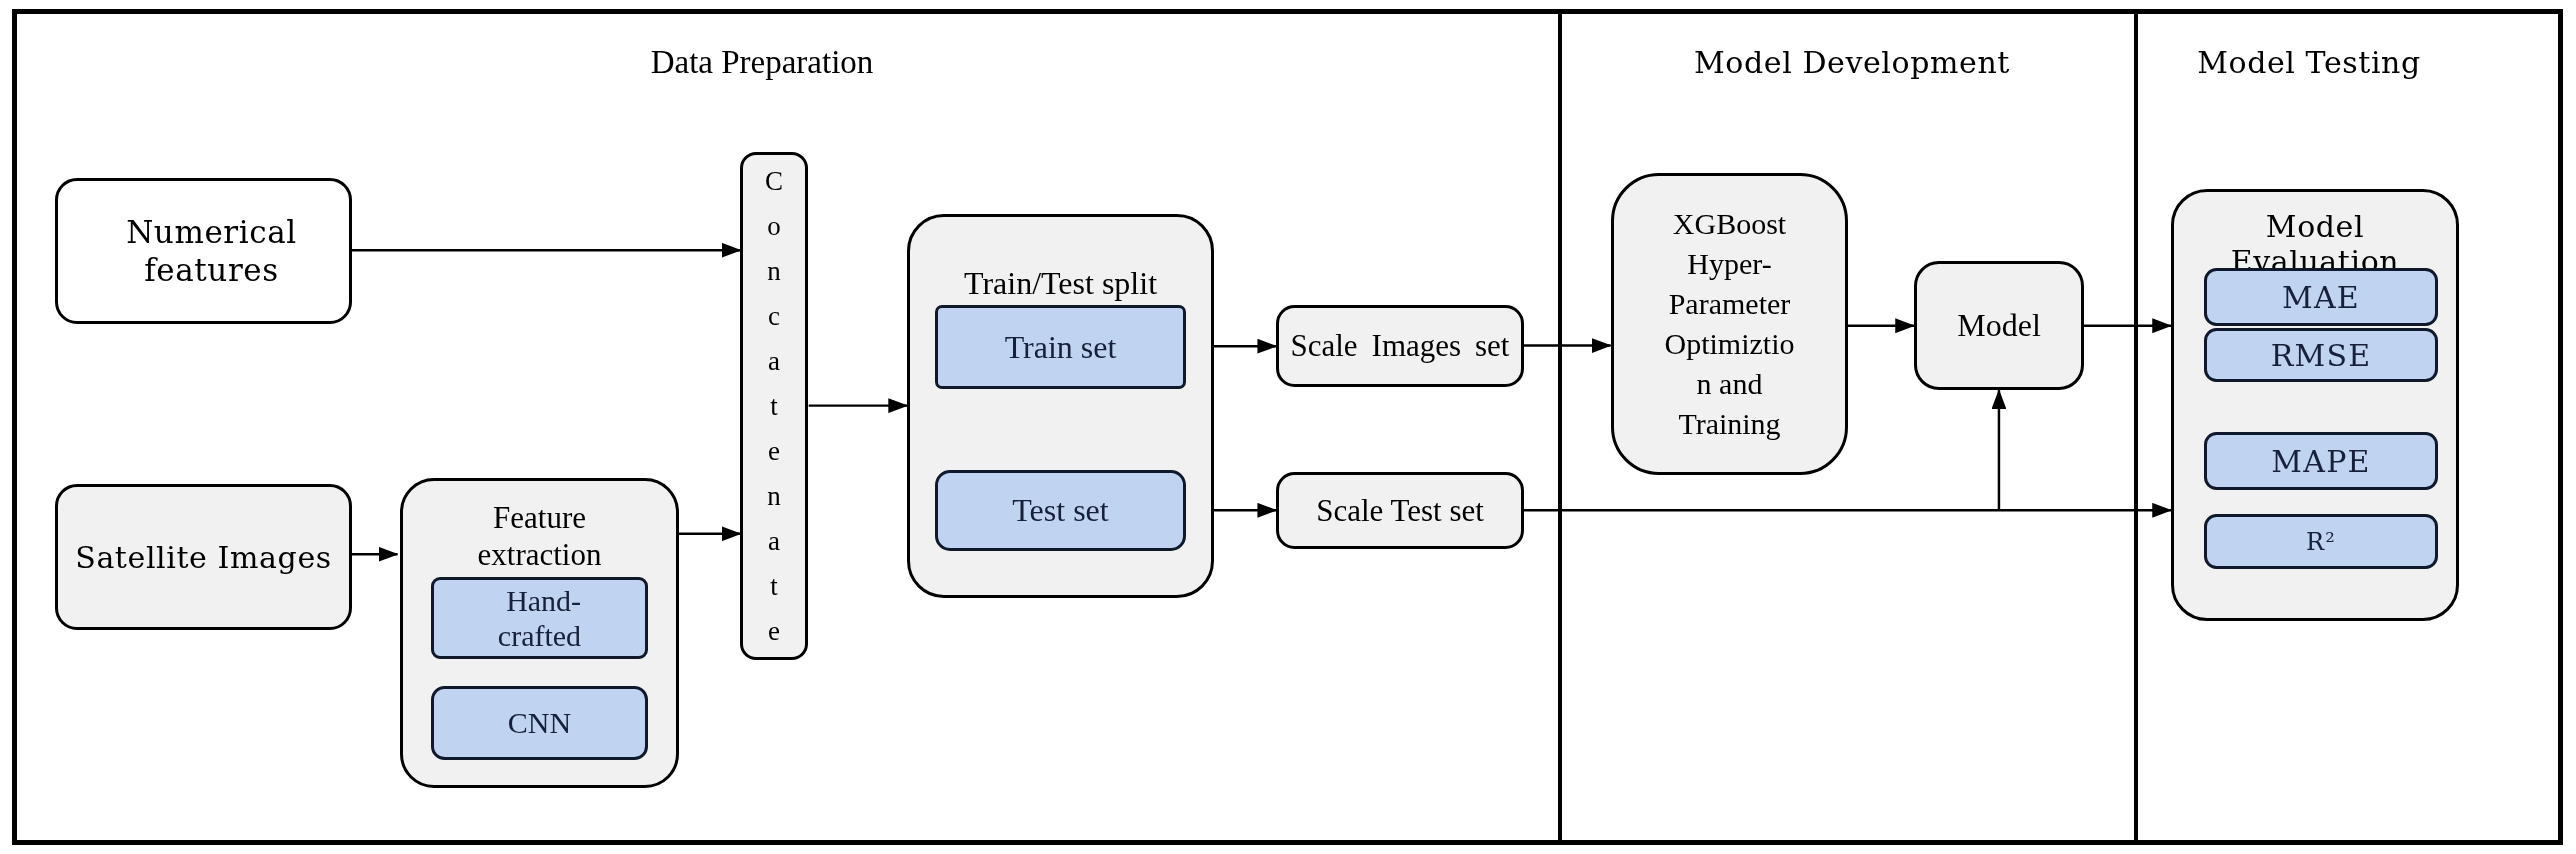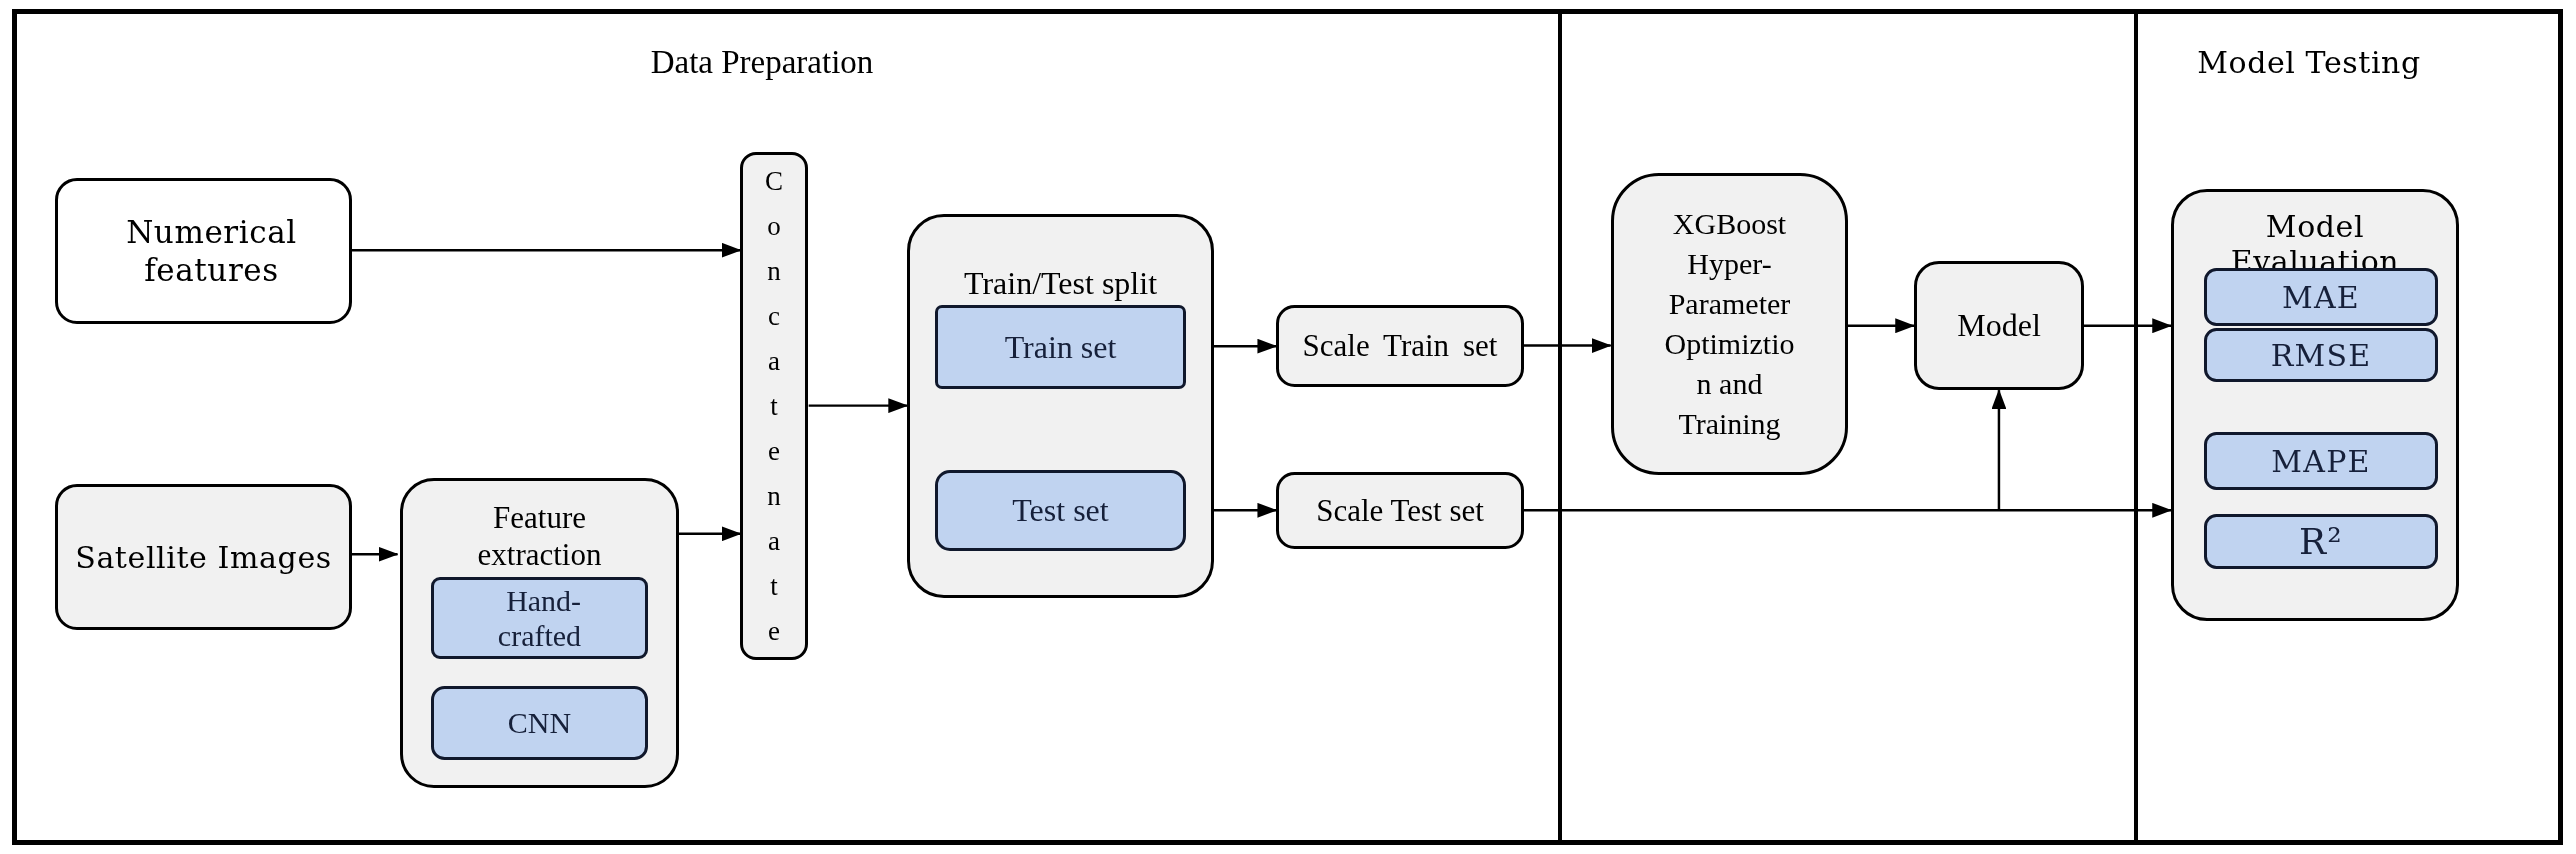--- a/index.html
+++ b/index.html
@@ -88,20 +88,21 @@
     <line x1="1959" y1="559" x2="2060" y2="559" stroke="#000" stroke-width="4" marker-end="url(#ah)"></line>
     <line x1="1959" y1="824" x2="2060" y2="824" stroke="#000" stroke-width="4" marker-end="url(#ah)"></line>
     <line x1="2460" y1="558" x2="2600" y2="558" stroke="#000" stroke-width="4" marker-end="url(#ah)"></line>
     <line x1="2983" y1="526" x2="3090" y2="526" stroke="#000" stroke-width="4" marker-end="url(#ah)"></line>
     <line x1="3364" y1="526" x2="3505" y2="526" stroke="#000" stroke-width="4" marker-end="url(#ah)"></line>
     <line x1="2460" y1="824" x2="3505" y2="824" stroke="#000" stroke-width="4" marker-end="url(#ah)"></line>
     <line x1="3227" y1="824" x2="3227" y2="630" stroke="#000" stroke-width="4" marker-end="url(#ah)"></line>
   </svg>
 
   <div class="section-title f-cam" style="left:762px; top:62px; font-size:33px;">Data Preparation</div>
+  <div class="section-title f-pal" style="left:1852px; top:62px; font-size:30px;">Model Development</div>
   <div class="section-title f-pal" style="left:2309px; top:62px; font-size:30px;">Model Testing</div>
 
   <div class="box white f-pal" style="left:55px; top:178px; width:297px; height:146px; border-radius:22px; font-size:31px; line-height:38px;padding-left:16px;">Numerical
 features</div>
 
   <div class="box gray f-pal" style="left:55px; top:484px; width:297px; height:146px; border-radius:22px; font-size:30px;">Satellite Images</div>
 
   <div class="box gray container-box" style="left:400px; top:478px; width:279px; height:310px; border-radius:34px;">
     <div class="ctitle f-cam" style="margin-top:7.4px; font-size:31px; line-height:37px;">Feature
 extraction</div>
@@ -121,35 +122,35 @@
 a
 t
 e</div>
 
   <div class="box gray container-box" style="left:907px; top:214px; width:307px; height:384px; border-radius:37px;">
     <div class="ctitle f-cam" style="margin-top:37px; font-size:32px;">Train/Test split</div>
   </div>
   <div class="box blue f-cam" style="left:935px; top:305px; width:251px; height:84px; border-radius:7px; font-size:32px;">Train set</div>
   <div class="box blue f-cam" style="left:935px; top:470px; width:251px; height:81px; border-radius:15px; font-size:32px;">Test set</div>
 
-  <div class="box gray f-cam" style="left:1276px; top:305px; width:248px; height:82px; border-radius:18.6px; font-size:31px; word-spacing:6.2px;">Scale Train set</div>
+  <div class="box gray f-cam" style="left:1276px; top:305px; width:248px; height:82px; border-radius:18.6px; font-size:31px; word-spacing:6.2px;">Scale Images set</div>
   <div class="box gray f-cam" style="left:1611px; top:173px; width:237px; height:302px; border-radius:48px; border-width:3.7px; font-size:30px; line-height:40px;">XGBoost
 Hyper-
 Parameter
 Optimiztio
 n and
 Training</div>
 
   <div class="box gray f-cam" style="left:1276px; top:472px; width:248px; height:77px; border-radius:18.6px; font-size:31px;">Scale Test set</div>
 
   <div class="box gray f-cam" style="left:1914px; top:261px; width:170px; height:129px; border-radius:25px; border-width:3.7px; font-size:32px;">Model</div>
 
   <div class="box gray container-box" style="left:2171px; top:189px; width:288px; height:432px; border-radius:36px; border-width:3.7px;">
     <div class="ctitle f-pal" style="margin-top:6.2px; font-size:30px; line-height:35px;">Model
 Evaluation</div>
   </div>
   <div class="box blue f-pal" style="left:2204px; top:268px; width:234px; height:58px; border-radius:12.4px; font-size:30px; letter-spacing:1.2px;">MAE</div>
   <div class="box blue f-pal" style="left:2204px; top:328px; width:234px; height:54px; border-radius:12.4px; font-size:30px; letter-spacing:1.2px;">RMSE</div>
   <div class="box blue f-pal" style="left:2204px; top:432px; width:234px; height:58px; border-radius:12.4px; font-size:30px; letter-spacing:1.2px;">MAPE</div>
-  <div class="box blue f-pal" style="left:2204px; top:514px; width:234px; height:55px; border-radius:12.4px; font-size:36px; letter-spacing:1.2px;">R²</div>
+  <div class="box blue f-pal" style="left:2204px; top:514px; width:234px; height:55px; border-radius:12.4px; font-size:24px; letter-spacing:1.2px;">R²</div>
 
 </div>
 
 
 </body></html>

